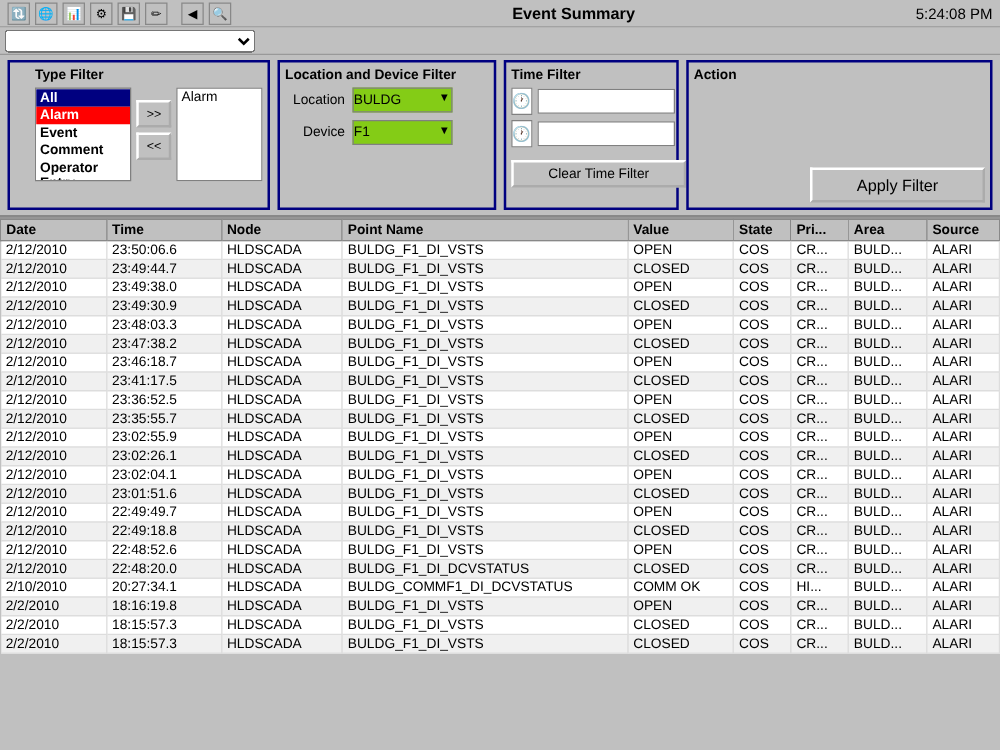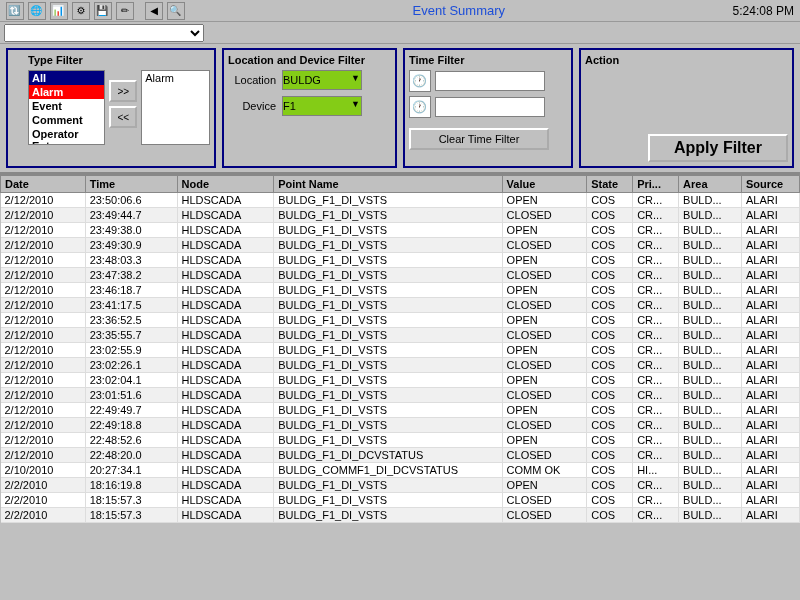--- a/index.html
+++ b/index.html
@@ -33,22 +33,22 @@
       background: #c0c0c0;
       border: 1px solid #888;
       display: inline-flex;
       align-items: center;
       justify-content: center;
       font-size: 10px;
       cursor: pointer;
     }
     #app-title {
       font-size: 13px;
-      font-weight: normal;
-      color: #1d4ed8;
+      font-weight: bold;
+      color: #000000;
     }
     #clock {
       font-size: 12px;
       color: #000;
     }
 
     
     #toolbar-row {
       background: #c0c0c0;
       height: 22px;
@@ -166,21 +166,21 @@
     .filter-select {
       width: 80px;
       height: 20px;
       font-size: 11px;
       border: 1px solid #808080;
       background: #84cc16;
     }
 
     
     #time-filter {
-      width: 170px;
+      width: 140px;
       flex-shrink: 0;
     }
     .time-row {
       display: flex;
       align-items: center;
       gap: 4px;
       margin-bottom: 4px;
     }
     .time-icon {
       width: 22px;
@@ -214,22 +214,22 @@
     #action-filter {
       flex: 1;
       display: flex;
       justify-content: space-between;
     }
     .apply-btn {
       width: 140px;
       height: 28px;
       background: #c0c0c0;
       border: 2px outset #fff;
-      font-size: 16px;
-      font-weight: bold;
+      font-size: 13px;
+      font-weight: normal;
       cursor: pointer;
       align-self: center;
       margin-top: auto;
     }
 
     
     #data-table-container {
       height: calc(600px - 22px - 22px - 130px - 26px);
       overflow-y: auto;
       overflow-x: hidden;

